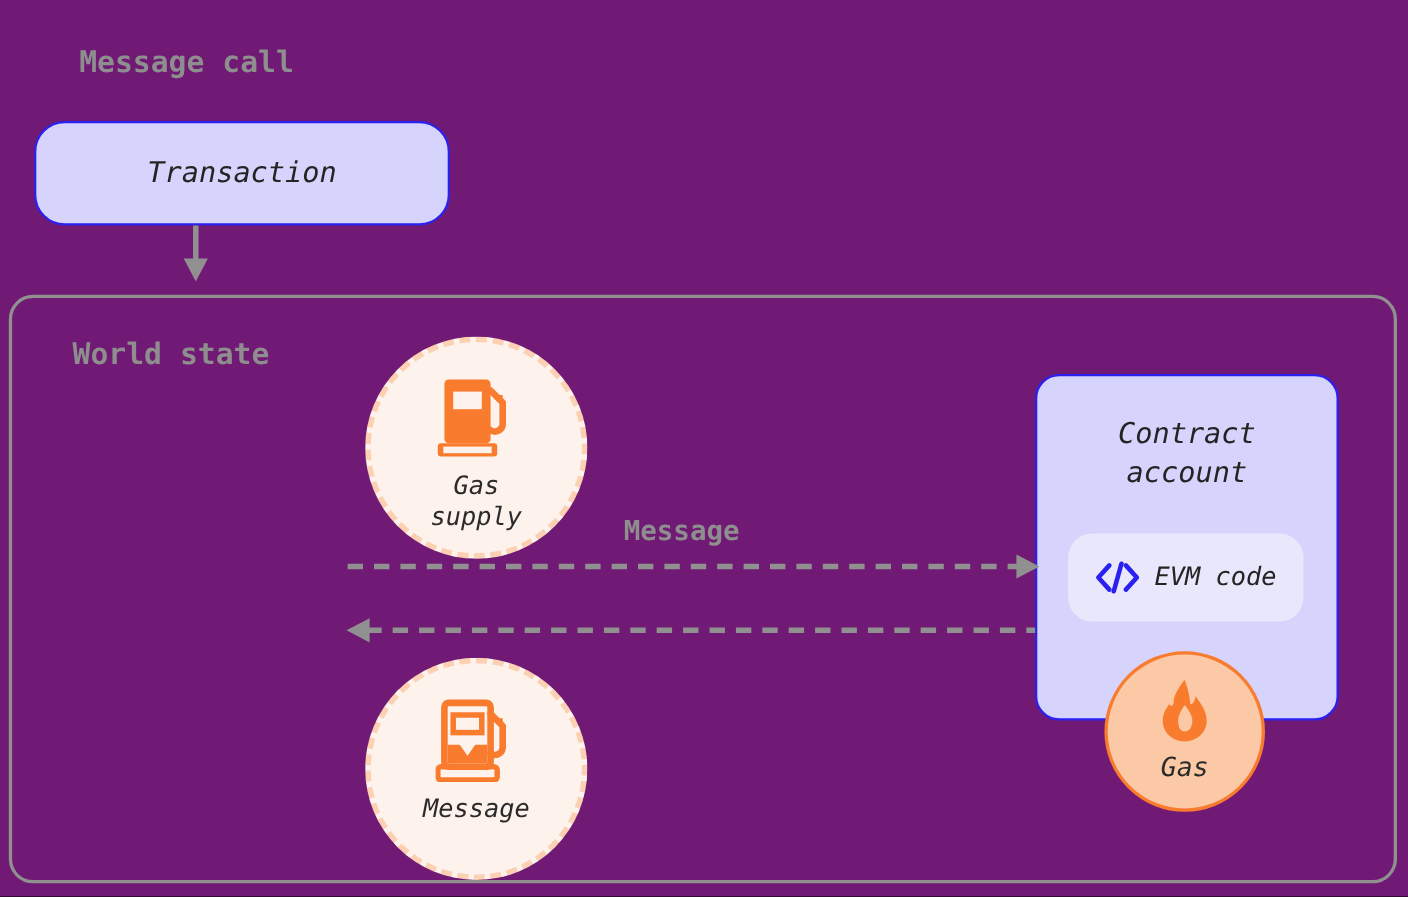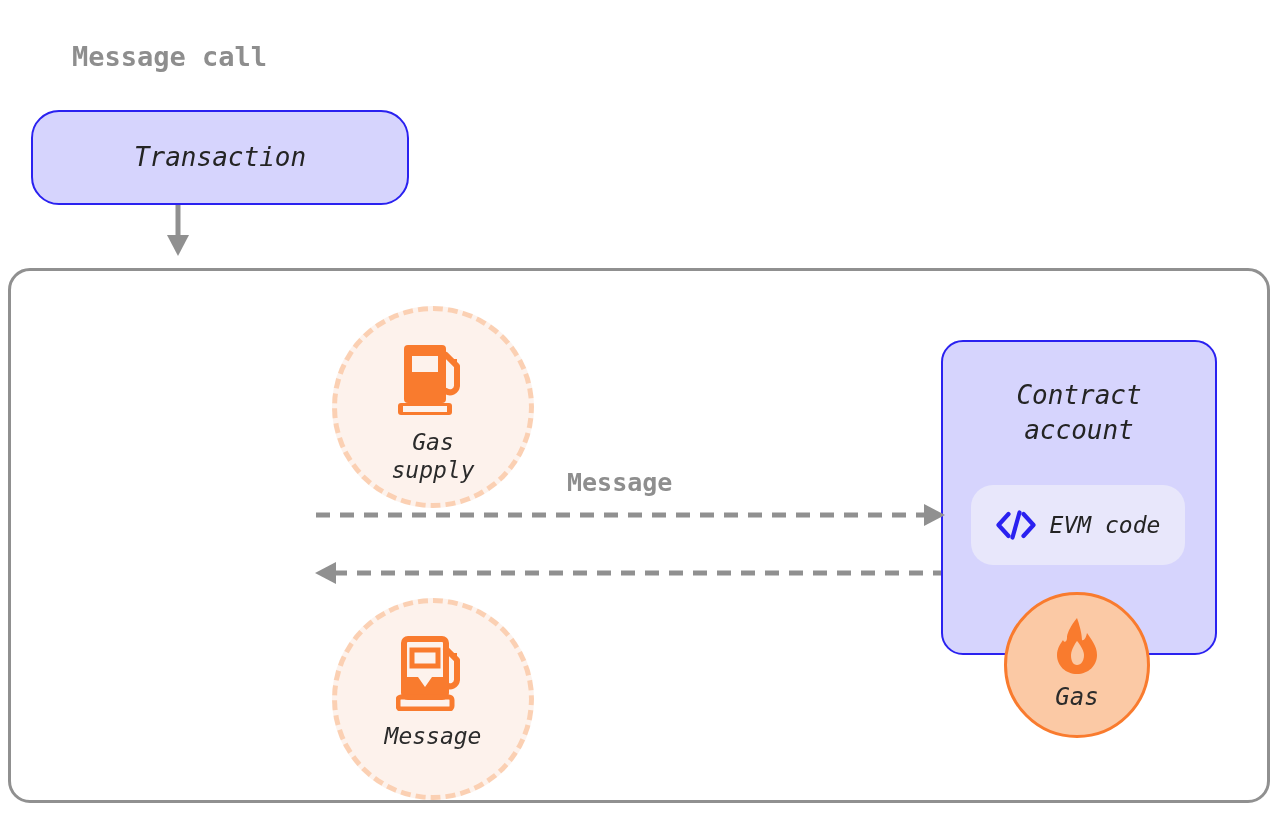--- a/index.html
+++ b/index.html
@@ -4,21 +4,21 @@
 <style>
   html, body {
     margin: 0;
     padding: 0;
     background: #000000;
   }
   #canvas {
     position: relative;
     width: 1280px;
     height: 815px;
-    background: #ffffff;
+    background: #701a75;
     overflow: hidden;
     font-family: "DejaVu Sans Mono", monospace;
   }
 
   
   .title-label {
     position: absolute;
     font-family: "DejaVu Sans Mono", monospace;
     font-weight: bold;
     color: #8e8e8e;
@@ -169,20 +169,21 @@
 
 <div id="canvas">
 
   <div class="title-label" id="msg-call-title">Message call</div>
 
   <div class="purple-box" id="transaction-box">
     <div class="box-text">Transaction</div>
   </div>
 
   <div id="world-state-box"></div>
+  <div class="title-label" id="world-state-title">World state</div>
 
 
   <div class="purple-box" id="contract-box">
     <div class="box-text">Contract
 account</div>
   </div>
 
   <div id="evm-badge">
     <span class="code-icon">
       <svg width="40" height="30" viewBox="0 0 40 30">

